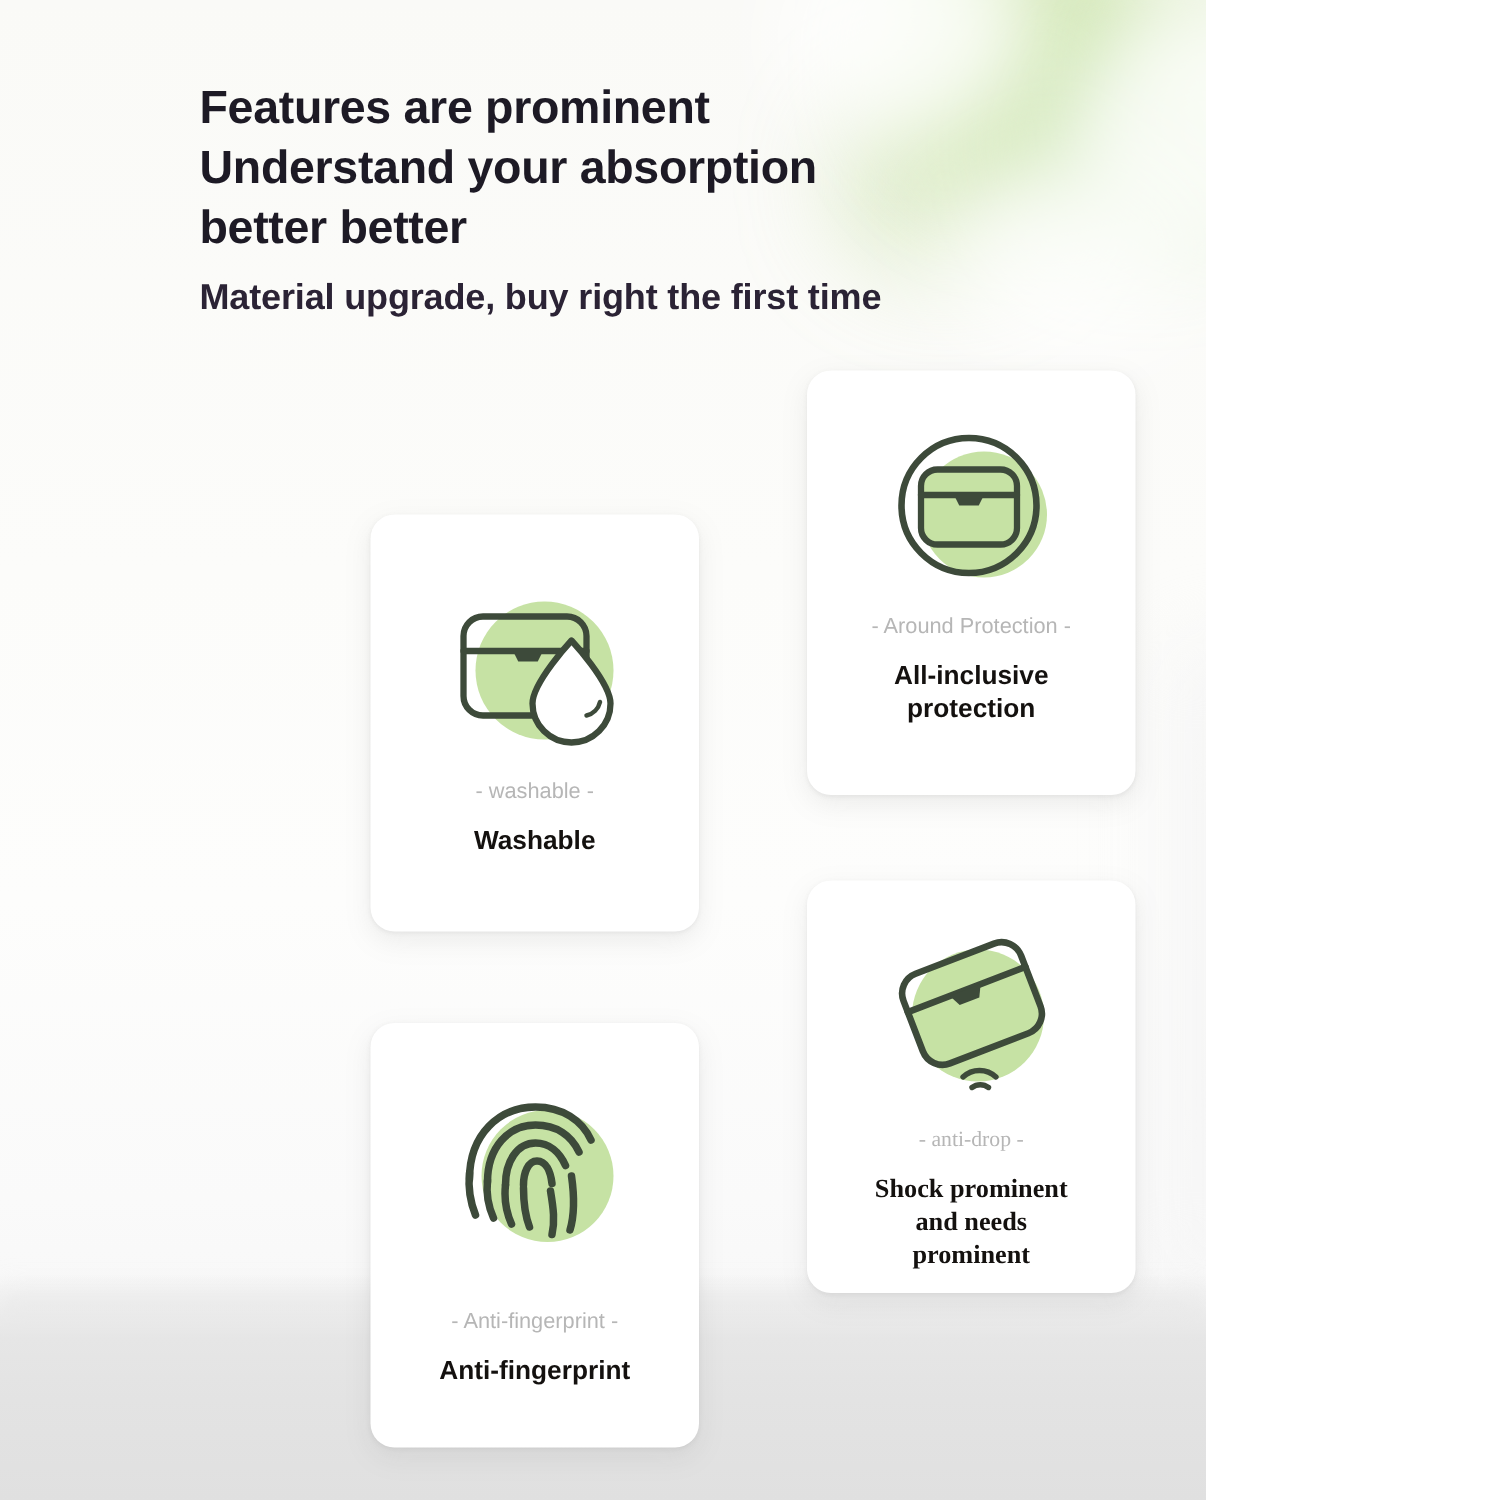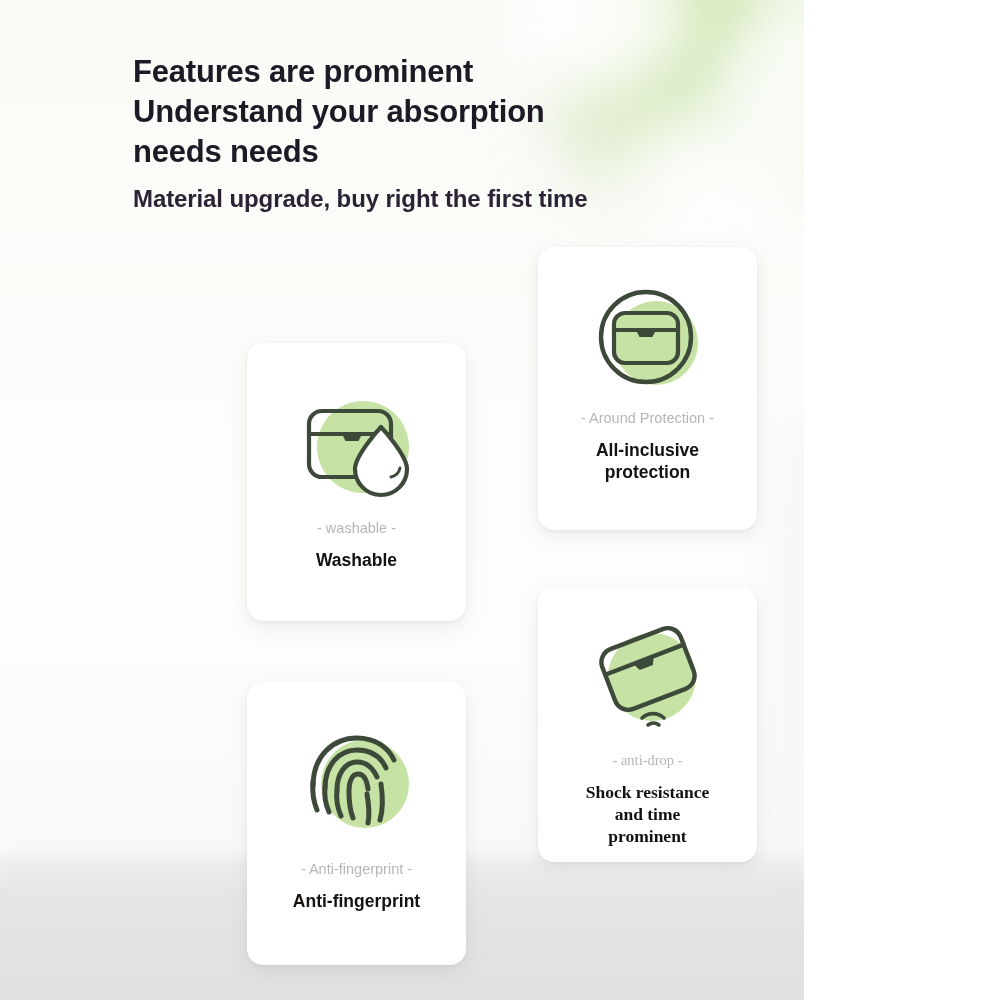--- a/index.html
+++ b/index.html
@@ -131,21 +131,21 @@
     margin-top: 12px;
     font-size: 17.5px;
     font-weight: bold;
     color: #14110f;
     text-align: center;
     line-height: 22px;
     padding: 0 10px;
   }
   .card-around .card-sub     { margin-top: 10px; }
   .card-antidrop .card-sub   { margin-top: 16px; }
-  .card-fingerprnt .card-sub { margin-top: 20px; }
+  .card-fingerprnt .card-sub { margin-top: 32px; }
 </style>
 </head>
 <body>
 
 <div class="stage">
 
   <div class="bg-layer">
     <div class="bg-base"></div>
     <div class="blob blob-g3"></div>
     <div class="blob blob-g1"></div>
@@ -158,21 +158,21 @@
     <div class="blob blob-pale"></div>
     <div class="blob blob-pale2"></div>
     <div class="surface-line"></div>
     <div class="surface"></div>
   </div>
 
   <div class="heading">
     <h1 class="headline">
       <span class="line">Features are prominent</span>
       <span class="line">Understand your absorption</span>
-      <span class="line">needs needs</span>
+      <span class="line">better better</span>
     </h1>
     <p class="subhead">Material upgrade, buy right the first time</p>
   </div>
 
   <div class="card card-around">
     <div class="icon-wrap">
       <svg viewBox="0 0 124 116" width="124" height="116" aria-hidden="true">
         <circle cx="70" cy="60" r="42" fill="#c6e2a4"></circle>
         <circle cx="60" cy="54" r="45" fill="none" stroke="#3d4a3a" stroke-width="4.4"></circle>
         <g>
@@ -238,19 +238,19 @@
           <path d="M50 40 h22 l-4 8 h-14 Z" fill="#3d4a3a"></path>
         </g>
         <g fill="none" stroke="#3d4a3a" stroke-width="3.6" stroke-linecap="round">
           <path d="M56 99 a16 16 0 0 1 22 0"></path>
           <path d="M62 106 a9 9 0 0 1 11 0"></path>
         </g>
       </svg>
     </div>
     <div class="card-sub">- anti-drop -</div>
     <div class="card-title">
-      <span>Shock resistance</span><br>
-      <span>and time</span><br>
+      <span>Shock prominent</span><br>
+      <span>and needs</span><br>
       <span>prominent</span>
     </div>
   </div>
 
 </div>
 
 </body></html>

